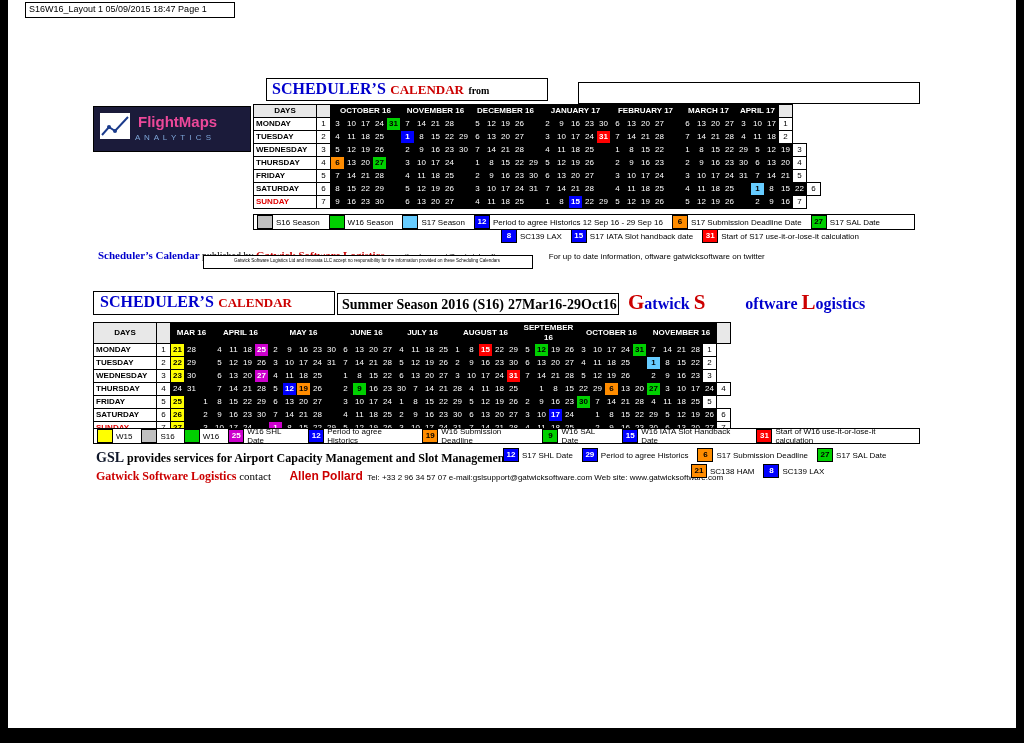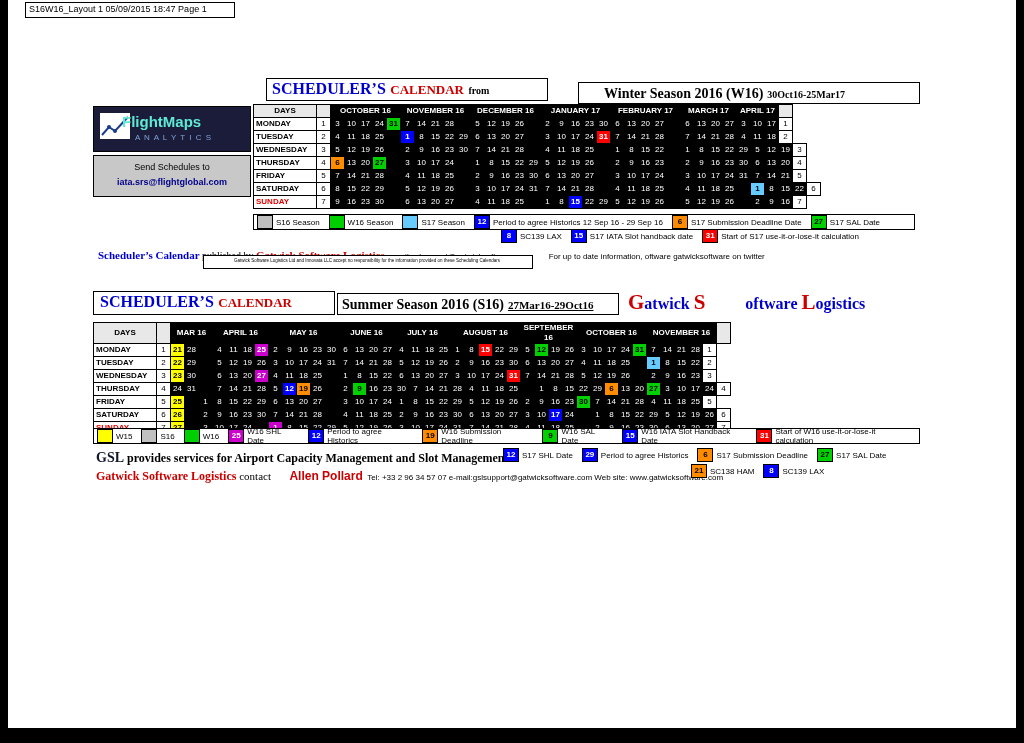--- a/index.html
+++ b/index.html
@@ -104,40 +104,32 @@
   <div class="printhdr" style="left:21px;top:4px;">S16W16_Layout 1  05/09/2015  18:47  Page 1</div>
 
   <div style="position:absolute;left:258px;top:78px;width:280px;height:21px;border:1px solid #000;background:#fff;"></div>
   <div style="position:absolute;left:264px;top:80px;white-space:nowrap;">
     <span class="title-sched" style="font-size:16px;">SCHEDULER’S</span>
     <span class="title-sched red" style="font-size:13px;">CALENDAR</span>
     <span class="title-sched blk-txt" style="font-size:10px;">from</span>
   </div>
 
   <div style="position:absolute;left:570px;top:82px;width:340px;height:20px;border:1px solid #000;background:#fff;"></div>
-  <div style="position:absolute;left:596px;top:84px;white-space:nowrap;font-family:'Liberation Serif',serif;">
-    <span style="font-size:14px;font-weight:bold;color:#000;">Winter Season 2016 (W16)</span>
-    <span style="font-size:10px;font-weight:bold;color:#000;">30Oct16-25Mar17</span>
-  </div>
 
   <div class="logo-box" style="left:85px;top:106px;width:156px;height:44px;border:1px solid #000;">
     <svg width="30" height="26" style="position:absolute;left:6px;top:6px;">
       <rect x="0" y="0" width="30" height="26" fill="#ffffff"></rect>
       <polyline points="2,22 9,14 15,18 28,4" fill="none" stroke="#1b3b8c" stroke-width="2"></polyline>
       <circle cx="9" cy="14" r="2" fill="#1b3b8c"></circle>
       <circle cx="15" cy="18" r="2" fill="#1b3b8c"></circle>
     </svg>
-    <div style="position:absolute;left:28px;top:6px;font-size:15px;font-weight:bold;color:#5eead4;font-family:'Liberation Sans',sans-serif;">FlightMaps</div>
+    <div style="position:absolute;left:44px;top:6px;font-size:15px;font-weight:bold;color:#ec4899;font-family:'Liberation Sans',sans-serif;">FlightMaps</div>
     <div style="position:absolute;left:41px;top:26px;font-size:8px;letter-spacing:1px;color:#7fa6d8;">A N A L Y T I C S</div>
   </div>
 
-  <div style="position:absolute;left:85px;top:155px;width:156px;height:40px;background:#c8c8c8;border:1px solid #000;">
-    <div style="position:absolute;left:0;top:6px;width:156px;text-align:center;font-size:9px;color:#000;">Send Schedules to</div>
-    <div style="position:absolute;left:0;top:21px;width:156px;text-align:center;font-size:9px;font-weight:bold;color:#00008b;">iata.srs@flightglobal.com</div>
-  </div>
 
   <div style="position:absolute;left:245px;top:104px;">
     <table class="caltable">
       <thead>
         <tr class="hdrrow" id="w-hdr">
             <td style="width: 60px;">DAYS</td>
             <td class="blk" style="width: 13px;"></td>
             <td class="mhdr" colspan="5">OCTOBER 16</td>
             <td class="mhdr" colspan="5">NOVEMBER 16</td>
             <td class="mhdr" colspan="5">DECEMBER 16</td>
@@ -457,21 +449,21 @@
 
   <div style="position:absolute;left:85px;top:291px;width:240px;height:22px;border:1px solid #000;background:#fff;"></div>
   <div style="position:absolute;left:92px;top:293px;white-space:nowrap;">
     <span class="title-sched" style="font-size:16px;">SCHEDULER’S</span>
     <span class="title-sched red" style="font-size:13px;">CALENDAR</span>
   </div>
 
   <div style="position:absolute;left:329px;top:293px;width:280px;height:20px;border:1px solid #000;background:#fff;"></div>
   <div style="position:absolute;left:334px;top:295px;white-space:nowrap;font-family:'Liberation Serif',serif;">
     <span style="font-size:14px;font-weight:bold;color:#000;">Summer Season 2016 (S16)</span>
-    <span style="font-size:11px;font-weight:bold;color:#000;text-decoration:underline;">27Mar16-29Oct16</span>
+    <span style="font-size:14px;font-weight:bold;color:#000;">27Mar16-29Oct16</span>
   </div>
 
   <div style="position:absolute;left:620px;top:290px;white-space:nowrap;font-family:'Liberation Serif',serif;font-weight:bold;">
     <span style="color:#cc0000;font-size:21px;">G</span><span style="color:#0000cc;font-size:16px;">atwick</span>
     <span style="color:#cc0000;font-size:21px;">S</span><span style="color:#0000cc;font-size:16px;margin-left:40px;">oftware</span>
     <span style="color:#cc0000;font-size:21px;">L</span><span style="color:#0000cc;font-size:16px;">ogistics</span>
   </div>
 
   <div style="position:absolute;left:85px;top:322px;">
     <table class="caltable">

